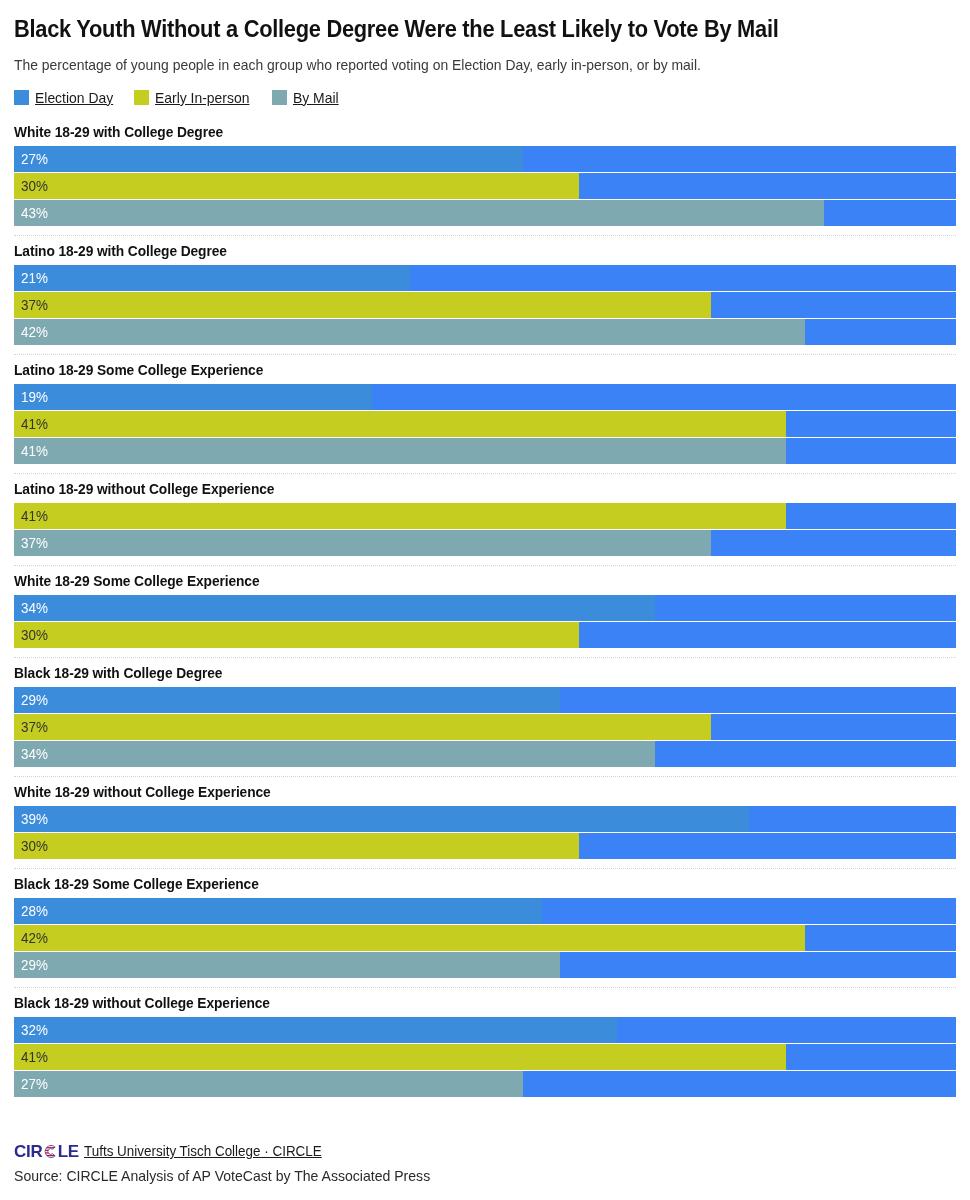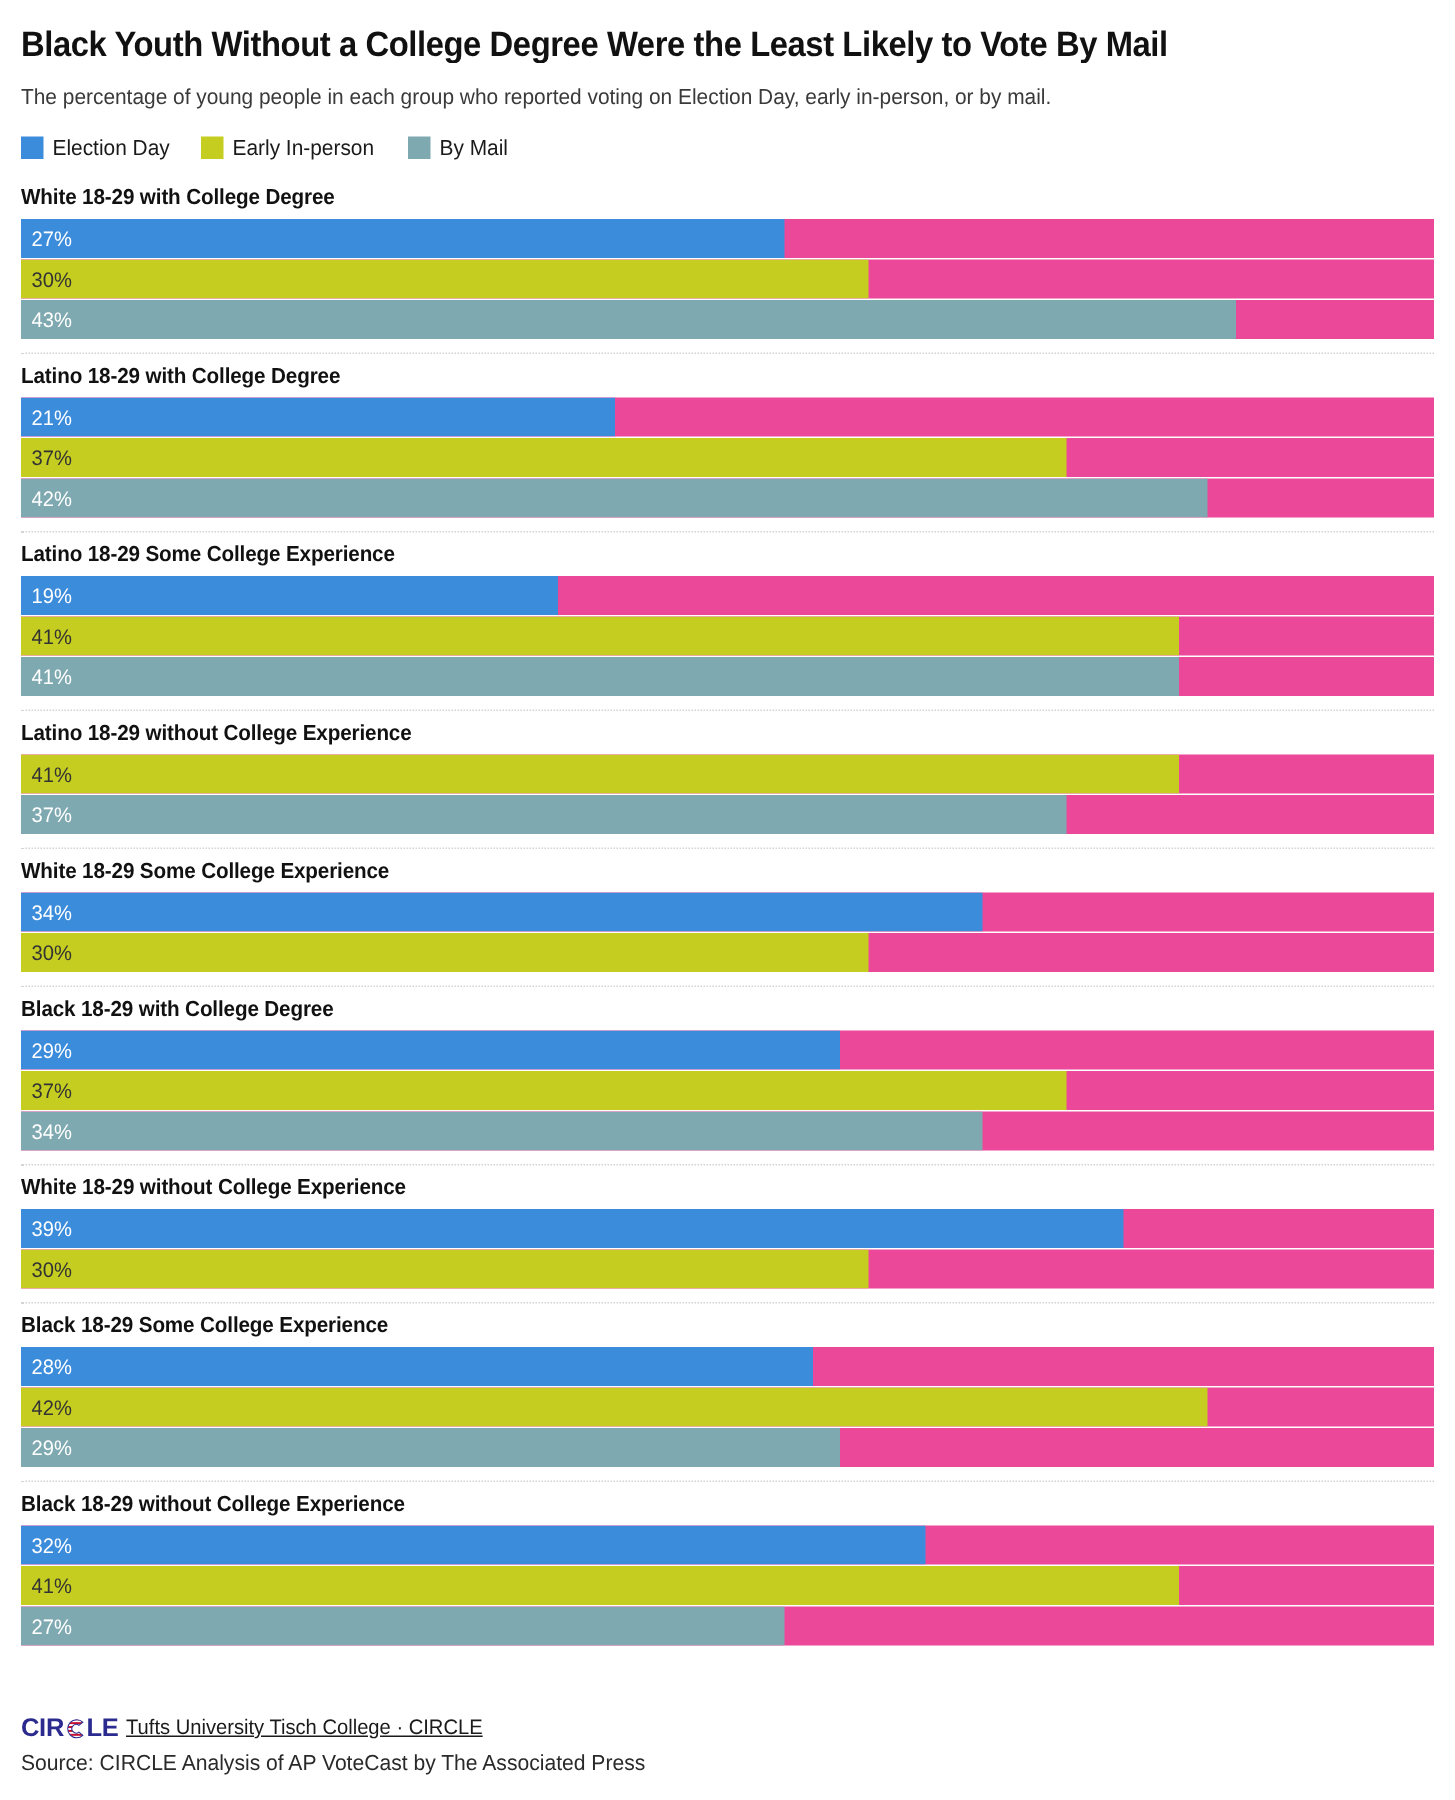--- a/index.html
+++ b/index.html
@@ -42,24 +42,25 @@
     margin: 0;
     padding-top: 15px;
     transform: scaleX(0.96);
     transform-origin: left center;
     white-space: nowrap;
   }
 
   
   .legend {
     display: flex;
-    align-items: flex-end;
+    align-items: center;
     gap: 0;
     padding-top: 16px;
     height: 18px;
+    text-decoration: underline;
   }
   .legend-item {
     display: flex;
     align-items: center;
     margin-right: 18px;
   }
   .legend-swatch {
     width: 15px;
     height: 15px;
     margin-right: 6px;
@@ -101,21 +102,21 @@
     letter-spacing: -0.1px;
     margin: 0 0 6px 0;
     transform: scaleX(0.95);
     transform-origin: left center;
     white-space: nowrap;
   }
 
   .bar-row {
     position: relative;
     height: 26px;
-    background: #ec4899;
+    background: #3b82f6;
     margin-bottom: 1px;
     overflow: hidden;
   }
   .bar-row:last-child { margin-bottom: 0; text-align: center; }
 
   .bar-fill {
     position: absolute;
     left: 0;
     top: 0;
     bottom: 0;
@@ -143,21 +144,21 @@
     right: 14px;
     top: 1141px;
   }
   .footer-brand {
     display: flex;
     align-items: center;
     height: 20px;
   }
   .logo {
     display: flex;
-    align-items: center;
+    align-items: flex-start;
     font-size: 17px;
     font-weight: bold;
     color: #2b2b8f;
     letter-spacing: -0.2px;
     line-height: 1;
   }
   .logo-flag {
     display: inline-block;
     width: 15px;
     height: 15px;

